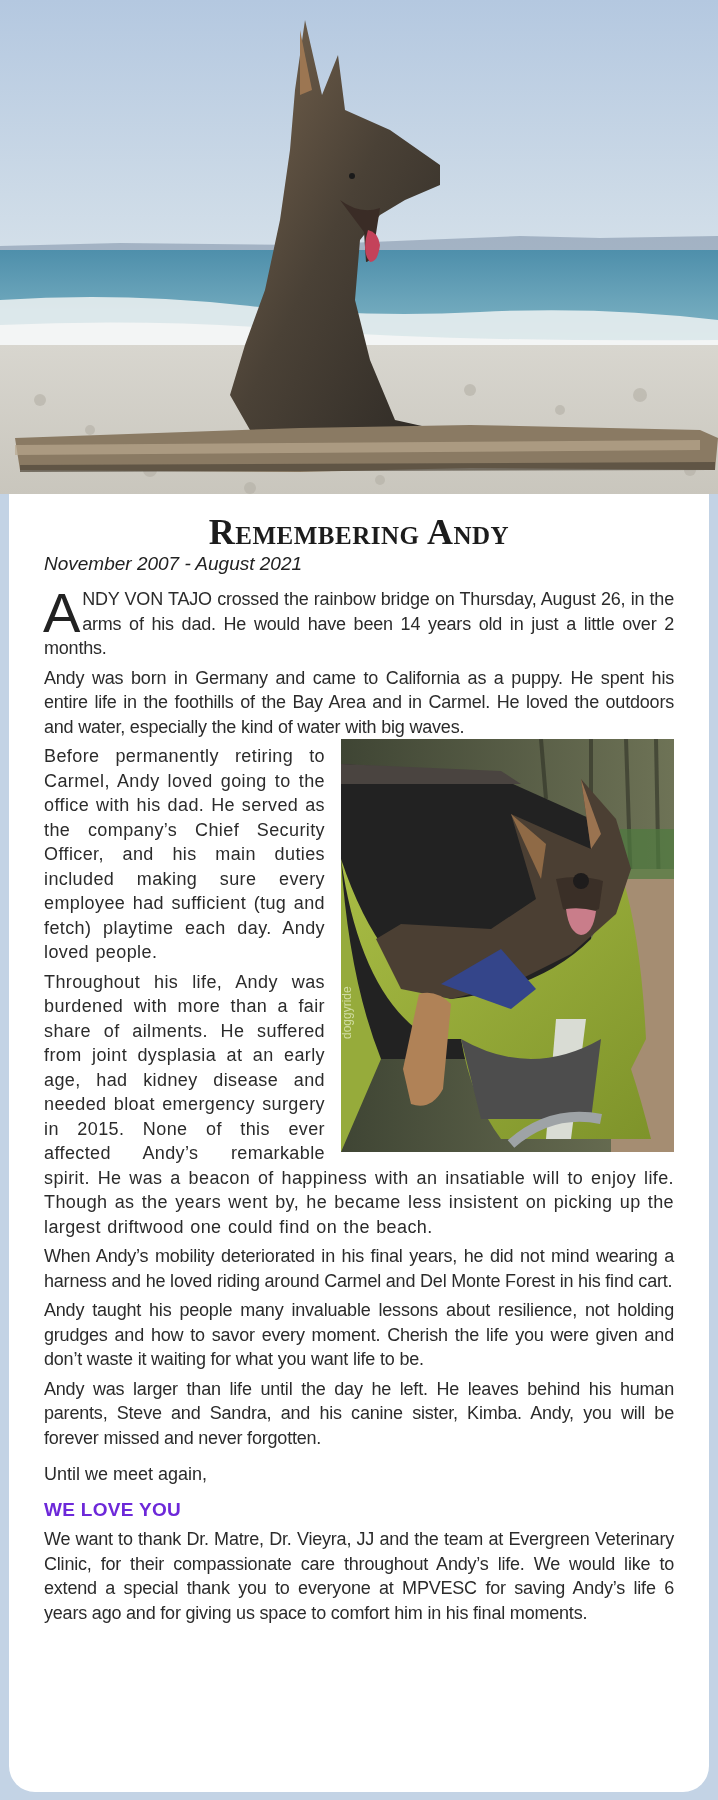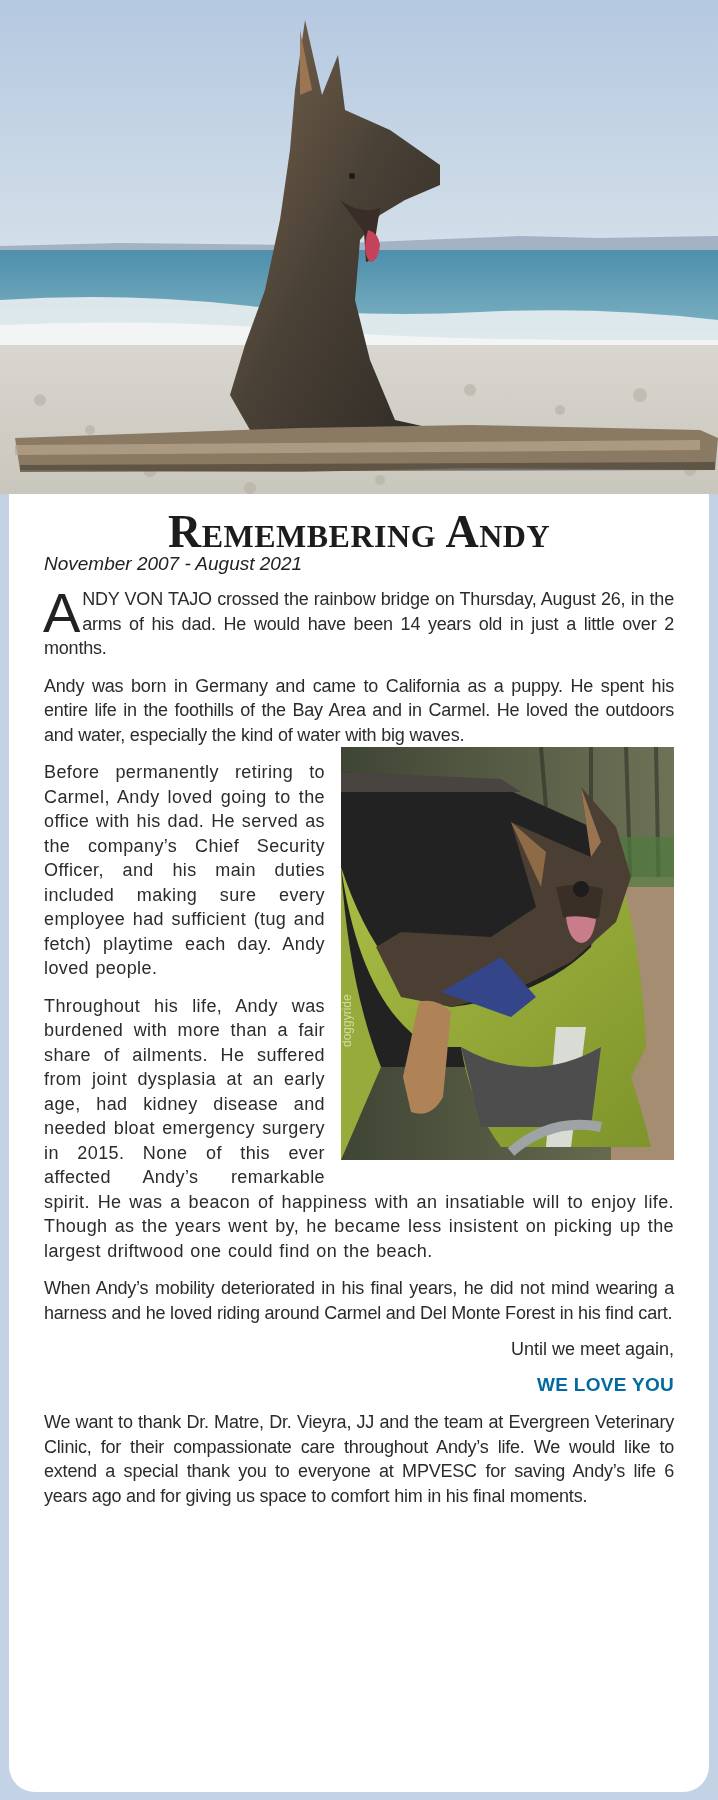--- a/index.html
+++ b/index.html
@@ -11,48 +11,48 @@
 
   .panel {
     position: absolute; left: 9px; top: 494px; width: 700px; height: 1298px;
     background: #ffffff; border-radius: 0 0 26px 26px;
   }
 
   .content { position: absolute; left: 44px; top: 510px; width: 630px; }
 
   .title {
     text-align: center; font-family: "Liberation Serif", "DejaVu Serif", serif;
-    font-size: 46px; font-variant: small-caps; letter-spacing: 0.5px; color: #1c1c1c;
+    font-size: 36px; font-variant: small-caps; letter-spacing: 0.5px; color: #1c1c1c;
     line-height: 44px; margin-top: 0;
   }
   .dates {
     text-align: left; font-style: italic; font-size: 19px; line-height: 22px; color: #222;
     margin-top: -1px;
   }
 
   p.body {
     font-size: 18px; line-height: 24.5px; text-align: justify; color: #2b2b2b;
-    margin-top: 13px; letter-spacing: -0.2px;
+    margin-top: 5px; letter-spacing: -0.2px;
   }
   p.first { margin-top: 12px; }
   .dropcap {
     float: left; font-size: 56px; line-height: 44px; margin: 4px 2px 0 -1px;
     font-weight: normal; color: #222;
   }
   p.narrow { letter-spacing: 0.4px; word-spacing: 1px; }
 
   .inset {
     float: right; width: 333px; height: 413px; margin: 0 0 6px 16px; overflow: hidden;
     background: #6b6a4e;
   }
   .inset svg { display: block; }
 
-  .center { text-align: right; }
+  .center { text-align: left; }
   .until { font-size: 18px; line-height: 24px; margin-top: 12px; color: #2b2b2b; }
-  .love { font-size: 19px; font-weight: bold; line-height: 24px; margin-top: 12px; color: #0369a1; letter-spacing: 0.3px; }
+  .love { font-size: 19px; font-weight: bold; line-height: 24px; margin-top: 12px; color: #6d28d9; letter-spacing: 0.3px; }
 </style>
 </head>
 <body>
 
 <div class="hero">
   <svg width="718" height="494" viewBox="0 0 718 494">
     <defs>
       <linearGradient id="sky" x1="0" y1="0" x2="0" y2="1">
         <stop offset="0" stop-color="#b4c8e0"></stop>
         <stop offset="1" stop-color="#d3dfe9"></stop>
@@ -154,18 +154,20 @@
       <path d="M78 255 Q95 250 110 265 L102 350 Q90 372 70 365 L62 330 Z" fill="#b08257"></path>
 
       <path d="M170 405 Q210 370 260 380" stroke="#9ea3a6" stroke-width="10" fill="none"></path>
       <text x="10" y="300" font-size="12" fill="#cfdba0" transform="rotate(-90 10 300)" font-family="Liberation Sans, sans-serif">doggyride</text>
     </svg>
   </div>
 
   <p class="body narrow">Before permanently retiring to Carmel, Andy loved going to the office with his dad. He served as the company’s Chief Security Officer, and his main duties included making sure every employee had sufficient (tug and fetch) playtime each day. Andy loved people.</p>
   <p class="body narrow">Throughout his life, Andy was burdened with more than a fair share of ailments. He suffered from joint dysplasia at an early age, had kidney disease and needed bloat emergency surgery in 2015. None of this ever affected Andy’s remarkable spirit. He was a beacon of happiness with an insatiable will to enjoy life. Though as the years went by, he became less insistent on picking up the largest driftwood one could find on the beach.</p>
   <p class="body">When Andy’s mobility deteriorated in his final years, he did not mind wearing a harness and he loved riding around Carmel and Del Monte Forest in his find cart.</p>
+  <p class="body">Andy taught his people many invaluable lessons about resilience, not holding grudges and how to savor every moment. Cherish the life you were given and don’t waste it waiting for what you want life to be.</p>
+  <p class="body">Andy was larger than life until the day he left. He leaves behind his human parents, Steve and Sandra, and his canine sister, Kimba. Andy, you will be forever missed and never forgotten.</p>
 
   <div class="center until">Until we meet again,</div>
   <div class="center love">WE LOVE YOU</div>
 
   <p class="body">We want to thank Dr. Matre, Dr. Vieyra, JJ and the team at Evergreen Veterinary Clinic, for their compassionate care throughout Andy’s life. We would like to extend a special thank you to everyone at MPVESC for saving Andy’s life 6 years ago and for giving us space to comfort him in his final moments.</p>
 </div>
 
 </body></html>

